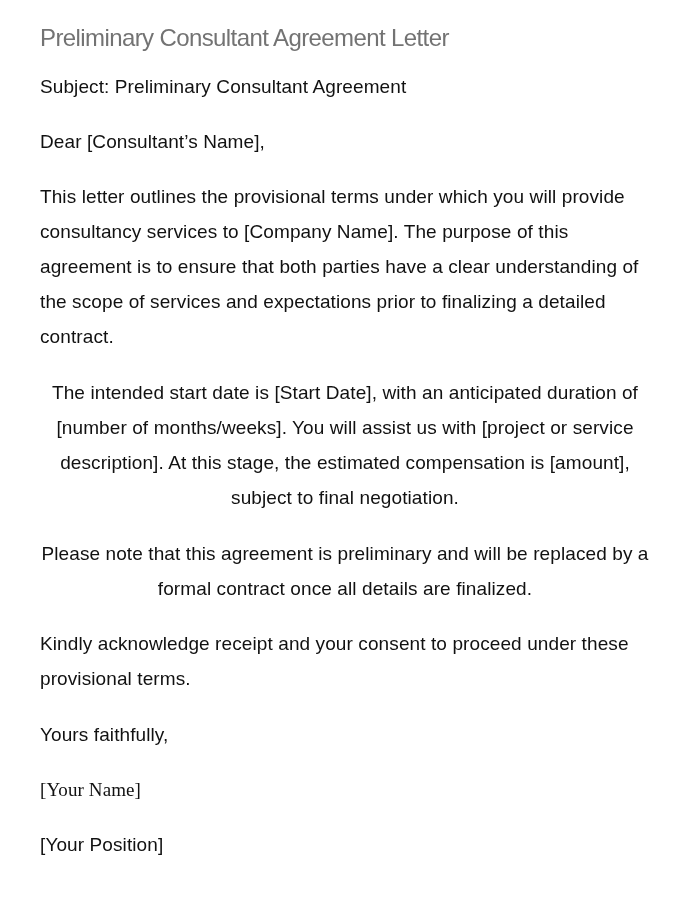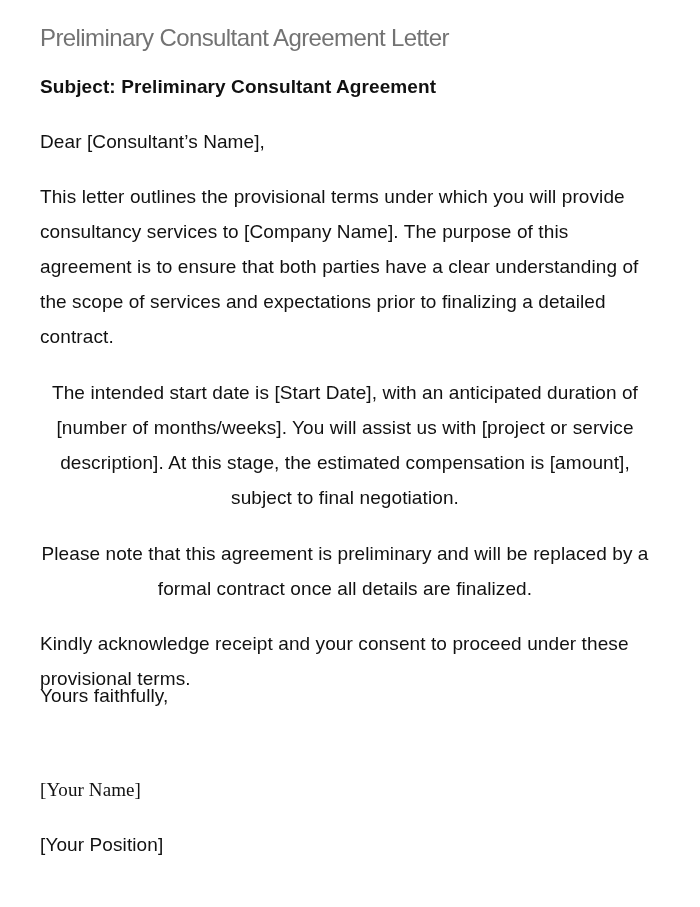--- a/index.html
+++ b/index.html
@@ -18,22 +18,22 @@
       position: absolute; left: 40px; width: 610px;
       font-size: 19px; line-height: 35px; margin: 0;
       letter-spacing: 0.1px;
     }
   </style>
 </head>
 <body>
 
 <div class="page">
   <h1 class="title">Preliminary Consultant Agreement Letter</h1>
-  <p class="para" style="top:69px;font-weight:bold;">Subject: Preliminary Consultant Agreement</p>
+  <p class="para" style="top:69px;">Subject: Preliminary Consultant Agreement</p>
   <p class="para" style="top:124px;">Dear [Consultant’s Name],</p>
   <p class="para" style="top:179px;">This letter outlines the provisional terms under which you will provide consultancy services to [Company Name]. The purpose of this agreement is to ensure that both parties have a clear understanding of the scope of services and expectations prior to finalizing a detailed contract.</p>
   <p class="para" style="top:375px;text-align:center;">The intended start date is [Start Date], with an anticipated duration of [number of months/weeks]. You will assist us with [project or service description]. At this stage, the estimated compensation is [amount], subject to final negotiation.</p>
   <p class="para" style="top:536px;text-align:center;">Please note that this agreement is preliminary and will be replaced by a formal contract once all details are finalized.</p>
   <p class="para" style="top:626px;">Kindly acknowledge receipt and your consent to proceed under these provisional terms.</p>
-  <p class="para" style="top:678px;">Yours faithfully,</p>
+  <p class="para" style="top:717px;">Yours faithfully,</p>
   <p class="para" style="top:772px;font-family:Liberation Serif, serif;">[Your Name]</p>
   <p class="para" style="top:827px;">[Your Position]</p>
 </div>
 
 </body></html>

